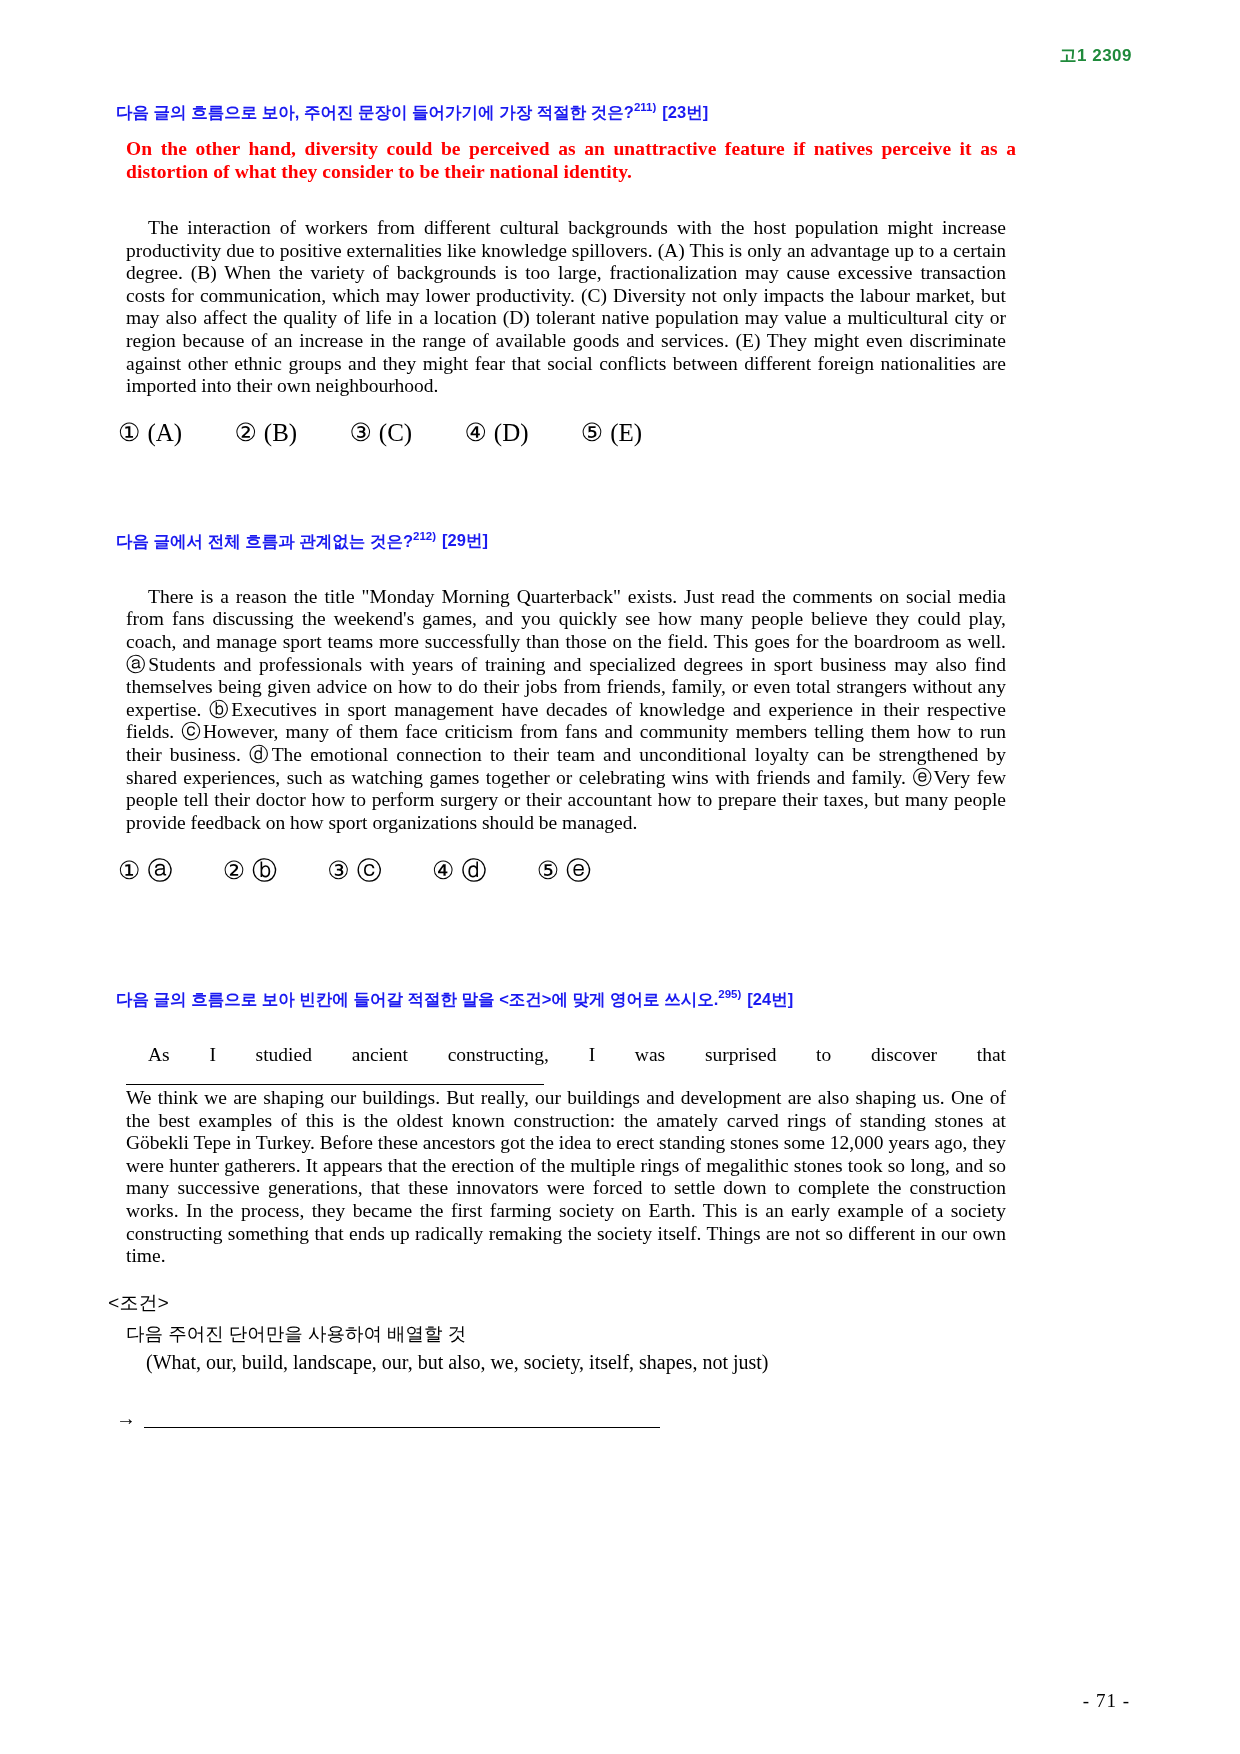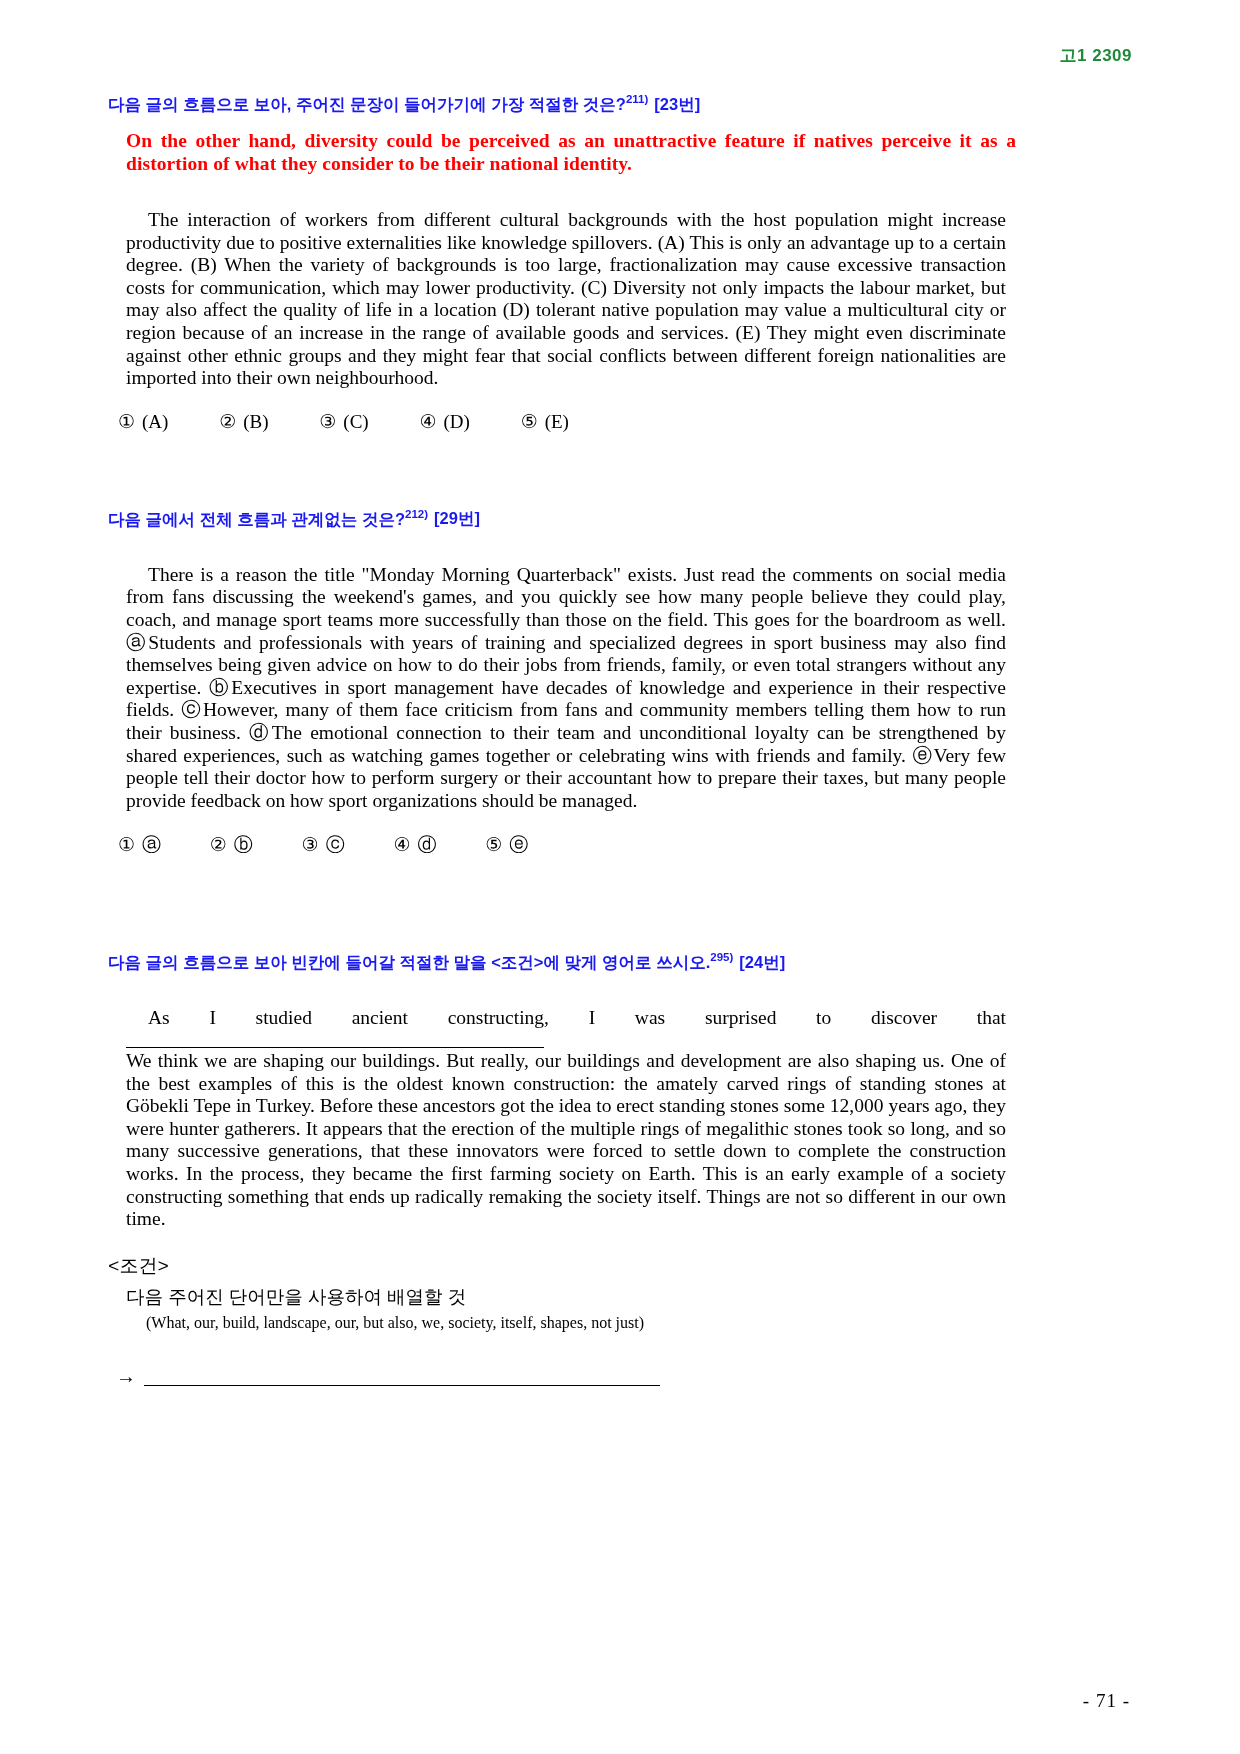--- a/index.html
+++ b/index.html
@@ -38,21 +38,21 @@
     left: 108px;
     top: 92px;
     width: 1010px;
   }
   
   .q-heading {
     font-family: "Liberation Sans", "DejaVu Sans", sans-serif;
     font-weight: bold;
     font-size: 16.5px;
     color: #1a1af0;
-    margin: 0;
+    margin: 8px;
     padding: 0;
     line-height: 1.3;
     white-space: nowrap;
   }
   .q-heading .qnum {
     font-size: 11.5px;
     vertical-align: super;
     font-weight: bold;
   }
   .q-heading .qtag {
@@ -82,21 +82,21 @@
     text-align-last: left;
     margin: 34px 0 0 18px;
     width: 880px;
     text-indent: 22px;
     color: #000;
   }
   .passage.no-indent { text-indent: 0; }
   .choices {
     margin: 20px 0 0 10px;
     font-family: "Liberation Serif", "DejaVu Serif", serif;
-    font-size: 19px;
+    font-size: 25px;
     display: block;
     white-space: nowrap;
   }
   .choice {
     display: inline-block;
     margin-right: 46px;
   }
   .choice .marker { margin-right: 7px; }
   .choices.circled .choice { margin-right: 44px; }
 
@@ -116,21 +116,21 @@
     width: 880px;
   }
   .cond-body {
     font-family: "Liberation Sans", "DejaVu Sans", sans-serif;
     font-size: 18.5px;
     margin: 6px 0 0 18px;
     line-height: 1.35;
   }
   .cond-words {
     font-family: "Liberation Serif", "DejaVu Serif", serif;
-    font-size: 16px;
+    font-size: 20px;
     margin: 4px 0 4px 38px;
   }
   .answer-row {
     margin: 34px 0 0 8px;
     font-family: "Liberation Serif", "DejaVu Serif", serif;
     font-size: 20px;
     display: flex;
     align-items: flex-end;
   }
   .arrow { margin-right: 8px; line-height: 1; }

